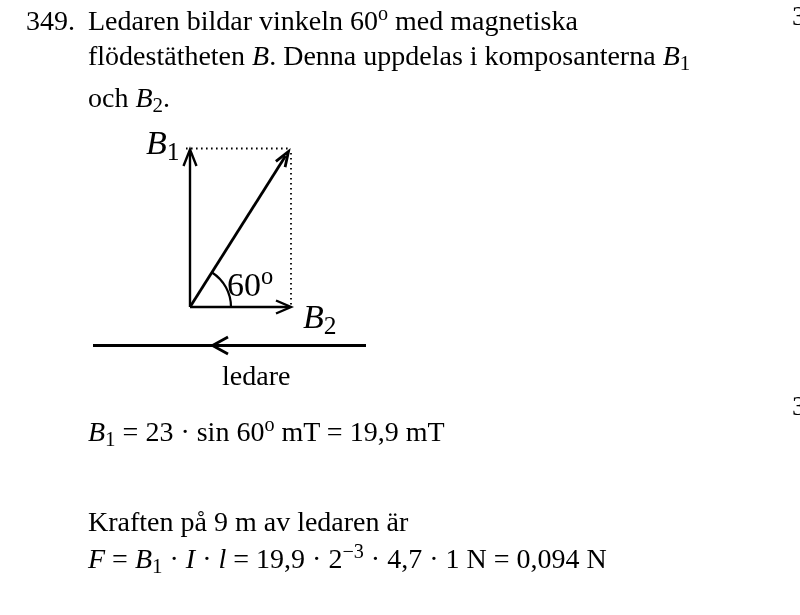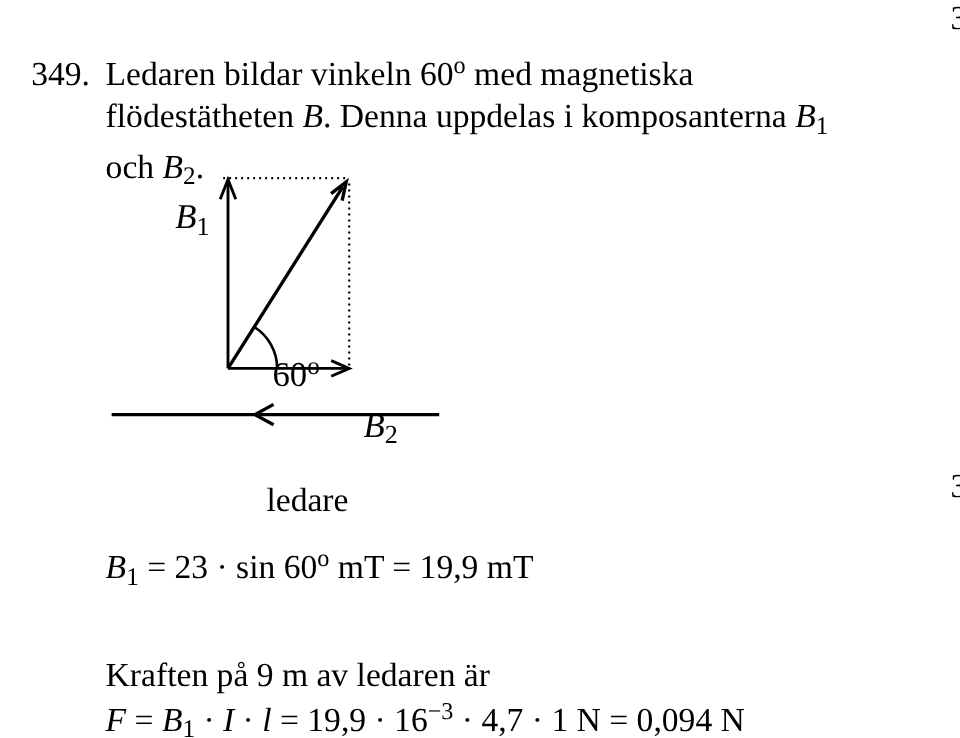--- a/index.html
+++ b/index.html
@@ -11,34 +11,33 @@
     color: #000000;
     font-family: "Liberation Serif", "DejaVu Serif", serif;
     overflow: hidden;
   }
   .txt {
     position: absolute;
     white-space: pre;
     font-size: 28px;
     line-height: 1.1;
     color: #000;
-    margin-top: 42px;
   }
   .var { font-style: italic; }
   sub {
     font-size: 0.75em;
     vertical-align: -0.25em;
     line-height: 0;
   }
   sup {
     font-size: 0.72em;
     vertical-align: 0.5em;
     line-height: 0;
   }
-  .diagram-label { font-size: 29px; }
+  .diagram-label { font-size: 34px; }
   svg.diagram {
     position: absolute;
     left: 0; top: 0;
     width: 800px; height: 615px;
     pointer-events: none;
   }
   svg .stroke {
     stroke: #000000;
     fill: none;
     stroke-linecap: butt;
@@ -75,29 +74,29 @@
 
     <path class="stroke" d="M 212 272.5 A 41 41 0 0 1 231 307" stroke-width="2.2"></path>
 
     <line class="stroke" x1="93" y1="345.5" x2="366" y2="345.5" stroke-width="2.8"></line>
     <polyline class="stroke" points="228,337 212.5,345.5 228,354" stroke-width="2.8"></polyline>
   </svg>
 
   <div class="txt diagram-label" style="left:146px; top:124px;"><span class="var">B</span><sub>1</sub></div>
 
 
-  <div class="txt diagram-label" style="left:227px; top:256px;text-align:center;"><span>60</span><sup>o</sup></div>
+  <div class="txt diagram-label" style="left:227px; top:266px;text-align:center;"><span>60</span><sup>o</sup></div>
 
   <div class="txt diagram-label" style="left:303px; top:298px;"><span class="var">B</span><sub>2</sub></div>
 
   <div class="txt" style="left:222px; top:361px;">ledare</div>
 
   <div class="txt" style="left:88px; top:417px;"><span class="var">B</span><sub>1</sub><span> = 23 · sin 60</span><sup>o</sup><span> mT = 19,9 mT</span></div>
 
 
   <div class="txt" style="left:88px; top:507px;">Kraften på 9 m av ledaren är</div>
 
-  <div class="txt" style="left:88px; top:544px;"><span class="var">F</span><span> = </span><span class="var">B</span><sub>1</sub><span> · </span><span class="var">I</span><span> · </span><span class="var">l</span><span> = 19,9 · 16</span><sup>−3</sup><span> · 4,7 · 1 N = 0,094 N</span></div>
+  <div class="txt" style="left:88px; top:544px;"><span class="var">F</span><span> = </span><span class="var">B</span><sub>1</sub><span> · </span><span class="var">I</span><span> · </span><span class="var">l</span><span> = 19,9 · 2</span><sup>−3</sup><span> · 4,7 · 1 N = 0,094 N</span></div>
 
   <div class="frag" style="left:792px; top:0px;">3</div>
   <div class="frag" style="left:792px; top:390px;">3</div>
 
 </div>
 
 </body></html>

